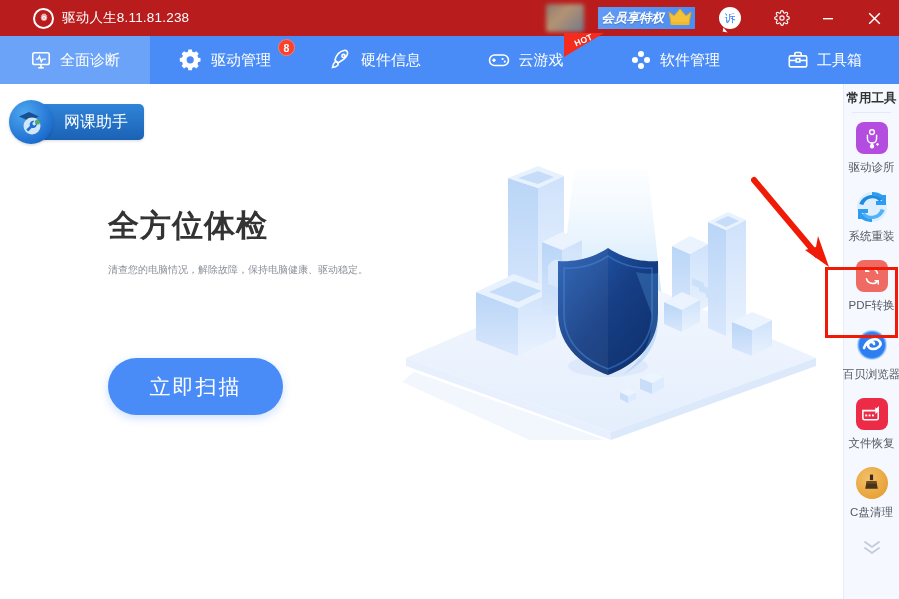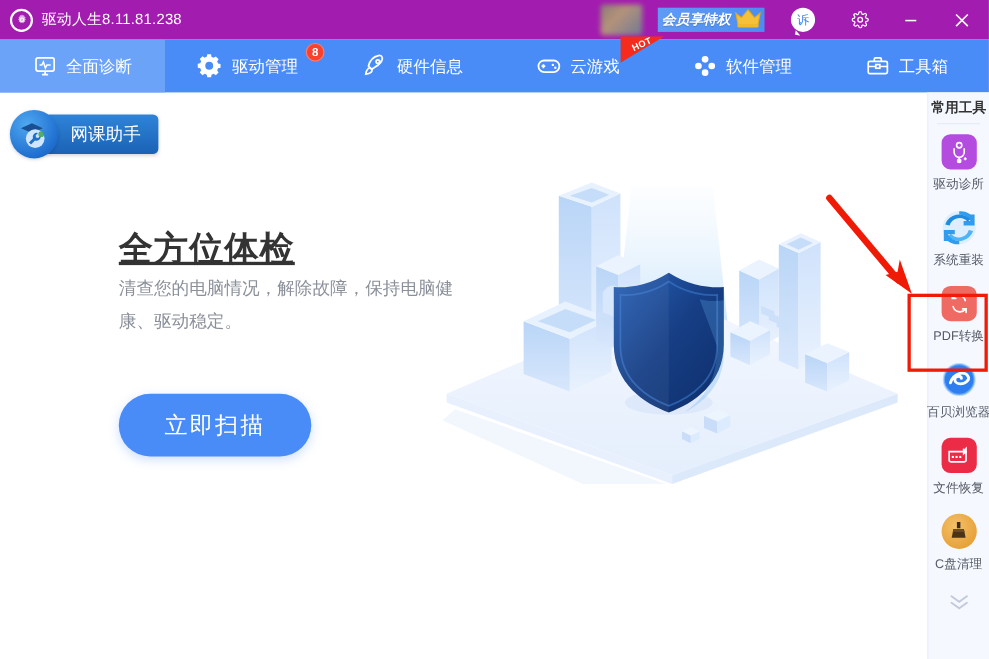--- a/index.html
+++ b/index.html
@@ -12,22 +12,22 @@
   #app {
     position: relative;
     width: 899px; height: 599px;
     background: #ffffff;
   }
 
   
   .titlebar {
     position: absolute; top: 0; left: 0;
     width: 899px; height: 36px;
-    background: #a21caf;
-    display: flex; align-items: center;
+    background: #b91c1c;
+    display: flex; align-items: center; padding-left: 24px;
   }
   .title-left { display: flex; align-items: center; padding-left: 9px; }
   .app-logo {
     width: 21px; height: 21px; border-radius: 50%;
     border: 2px solid #ffffff;
     display: flex; align-items: center; justify-content: center;
     color: #ffffff; font-size: 12px; line-height: 1;
   }
   .app-title {
     color: #ffffff; font-size: 13.5px; margin-left: 8px;
@@ -136,25 +136,25 @@
     background: linear-gradient(180deg, #2f84d8 0%, #1b62b6 100%);
     border-radius: 5px;
     color: #ffffff; font-size: 16px;
     box-shadow: 0 1px 3px rgba(0,0,0,.15);
   }
 
   
   .hero { position: absolute; left: 108px; top: 209px; width: 330px; }
   .hero-title {
     font-size: 31px; color: #333333; font-weight: bold;
-    letter-spacing: 1px; line-height: 1.1; text-decoration: underline;
+    letter-spacing: 1px; line-height: 1.1;
   }
   .hero-sub {
-    margin-top: 5px;
-    font-size: 16px; color: #8a8f99; line-height: 1.9;
+    margin-top: 17px;
+    font-size: 10px; color: #8a8f99; line-height: 1.9;
   }
   .scan-btn {
     position: absolute; left: 108px; top: 358px;
     width: 175px; height: 57px;
     background: #4a8cf7; border: none; border-radius: 29px;
     color: #ffffff; font-size: 21px; letter-spacing: 2px;
     cursor: pointer;
     font-family: "Liberation Sans", "DejaVu Sans", sans-serif;
     box-shadow: 0 3px 10px rgba(74,140,247,.28);
   }

